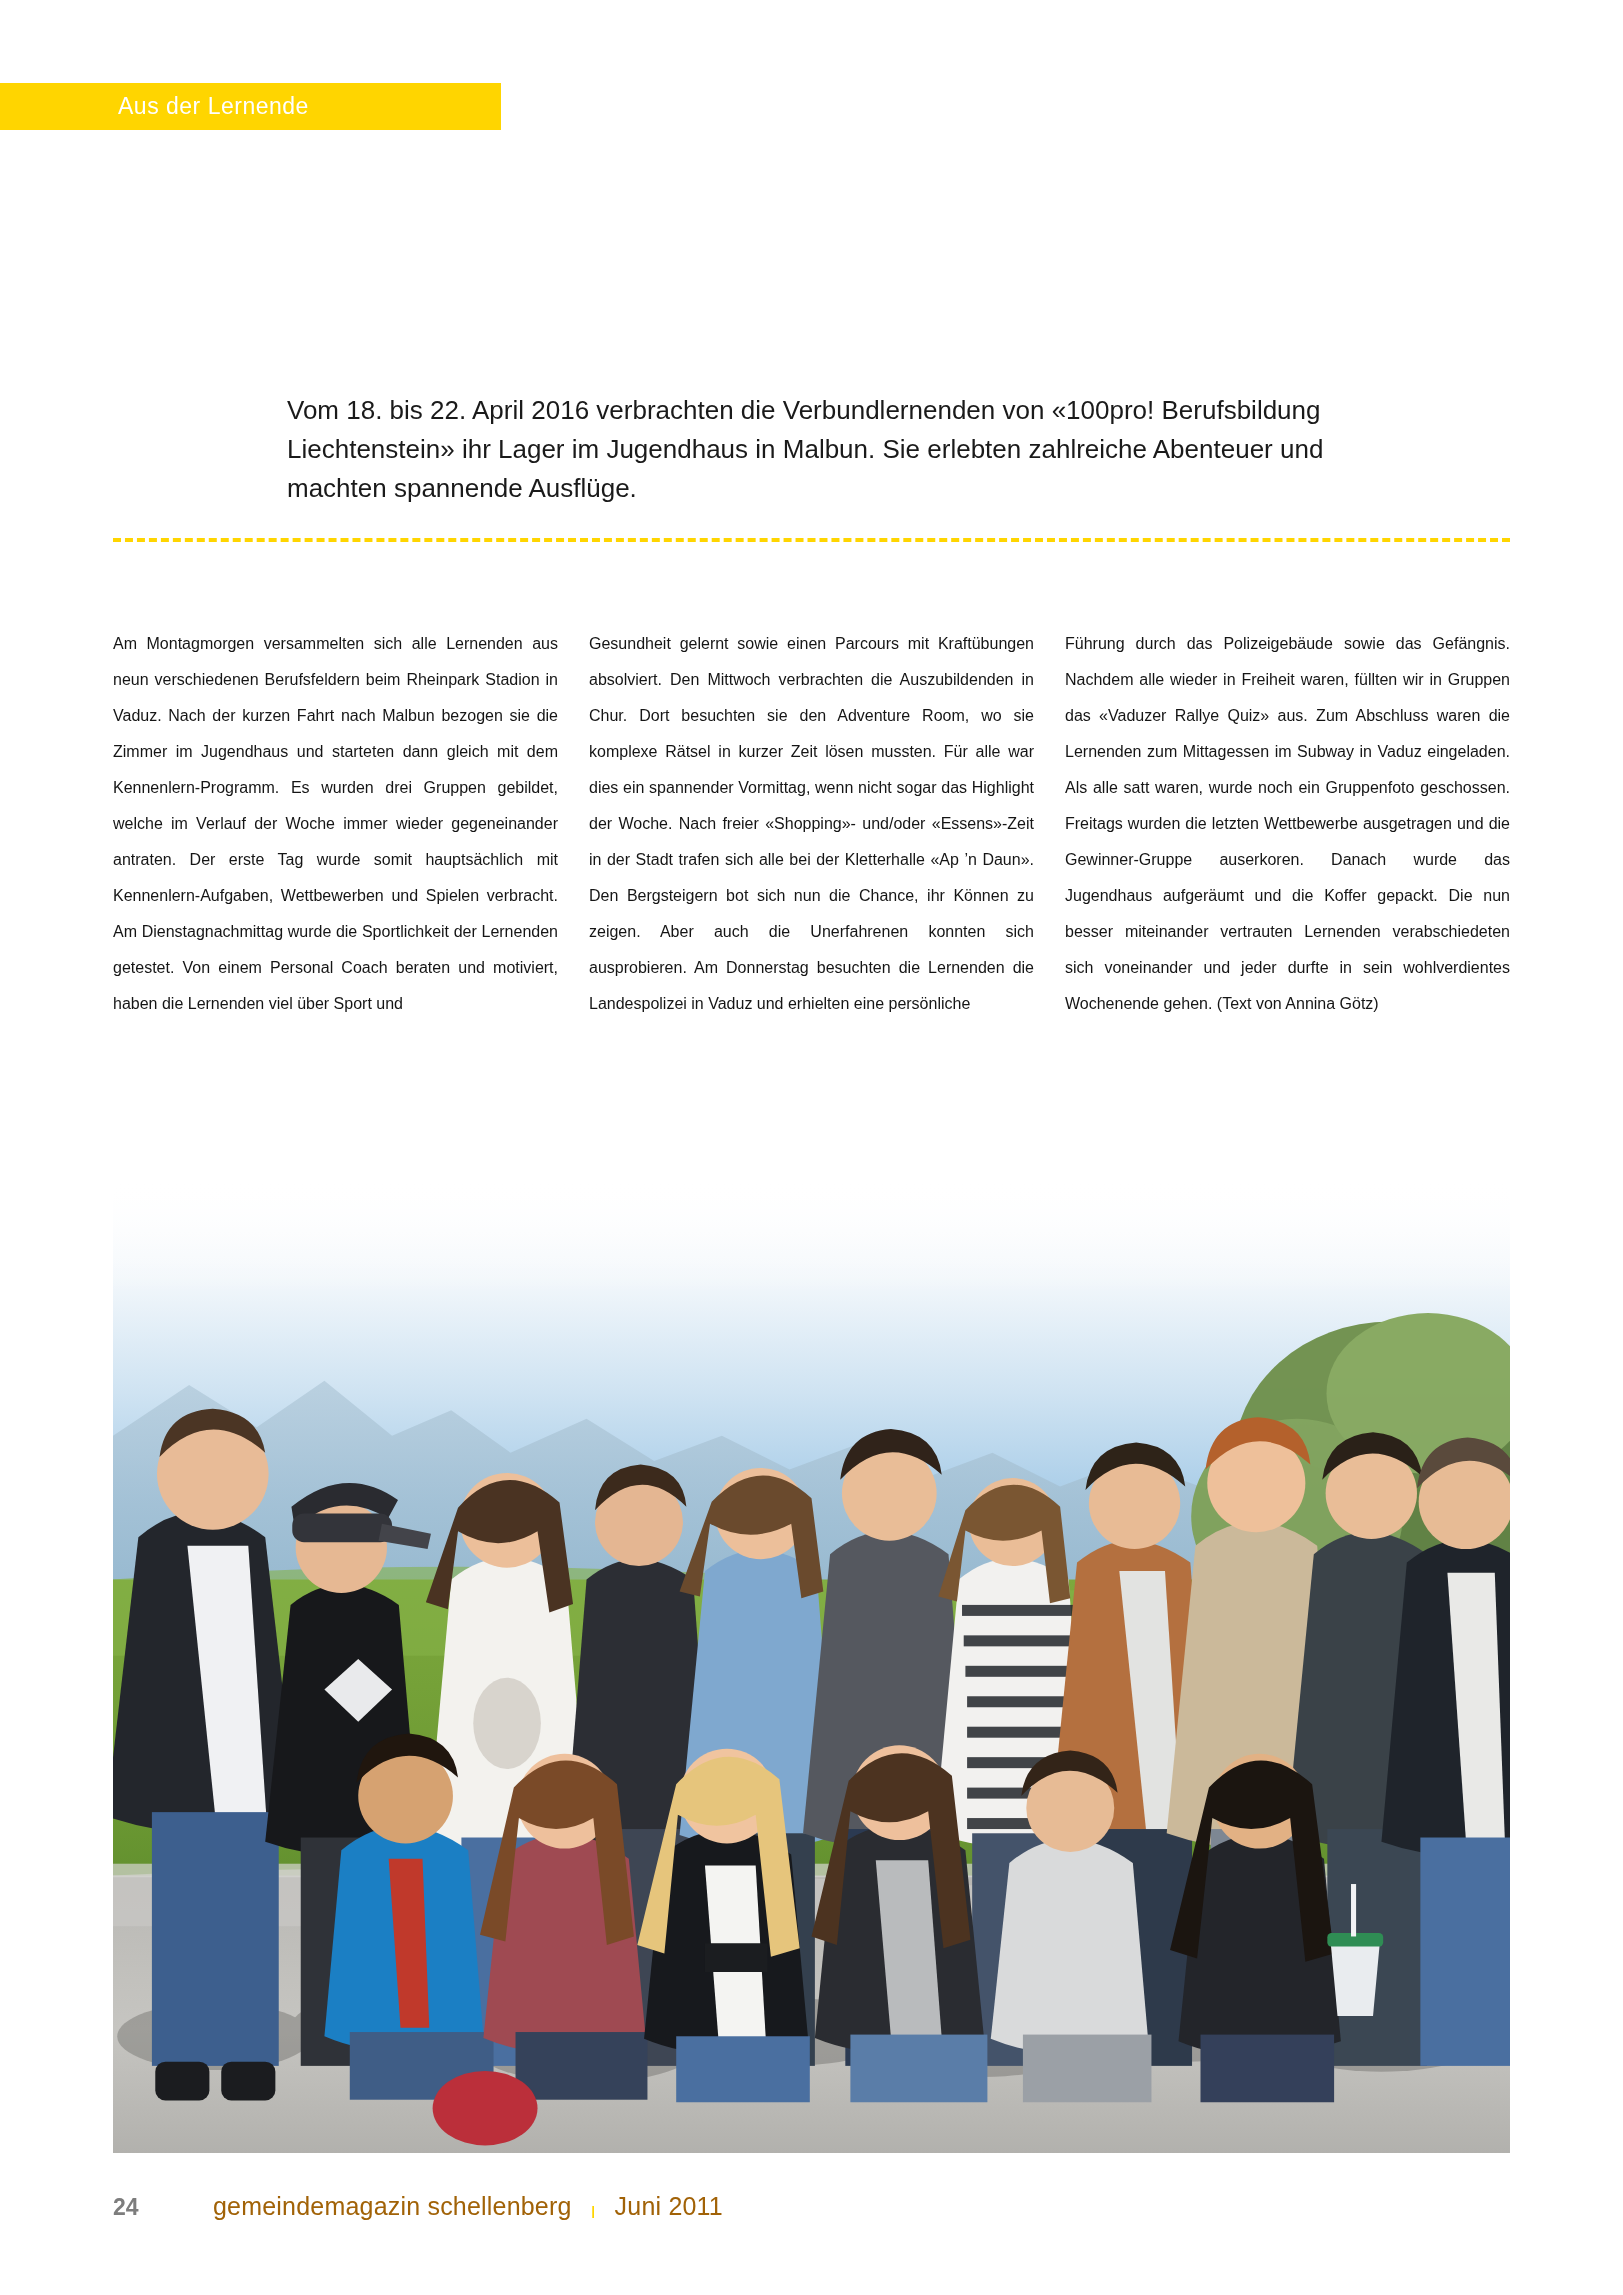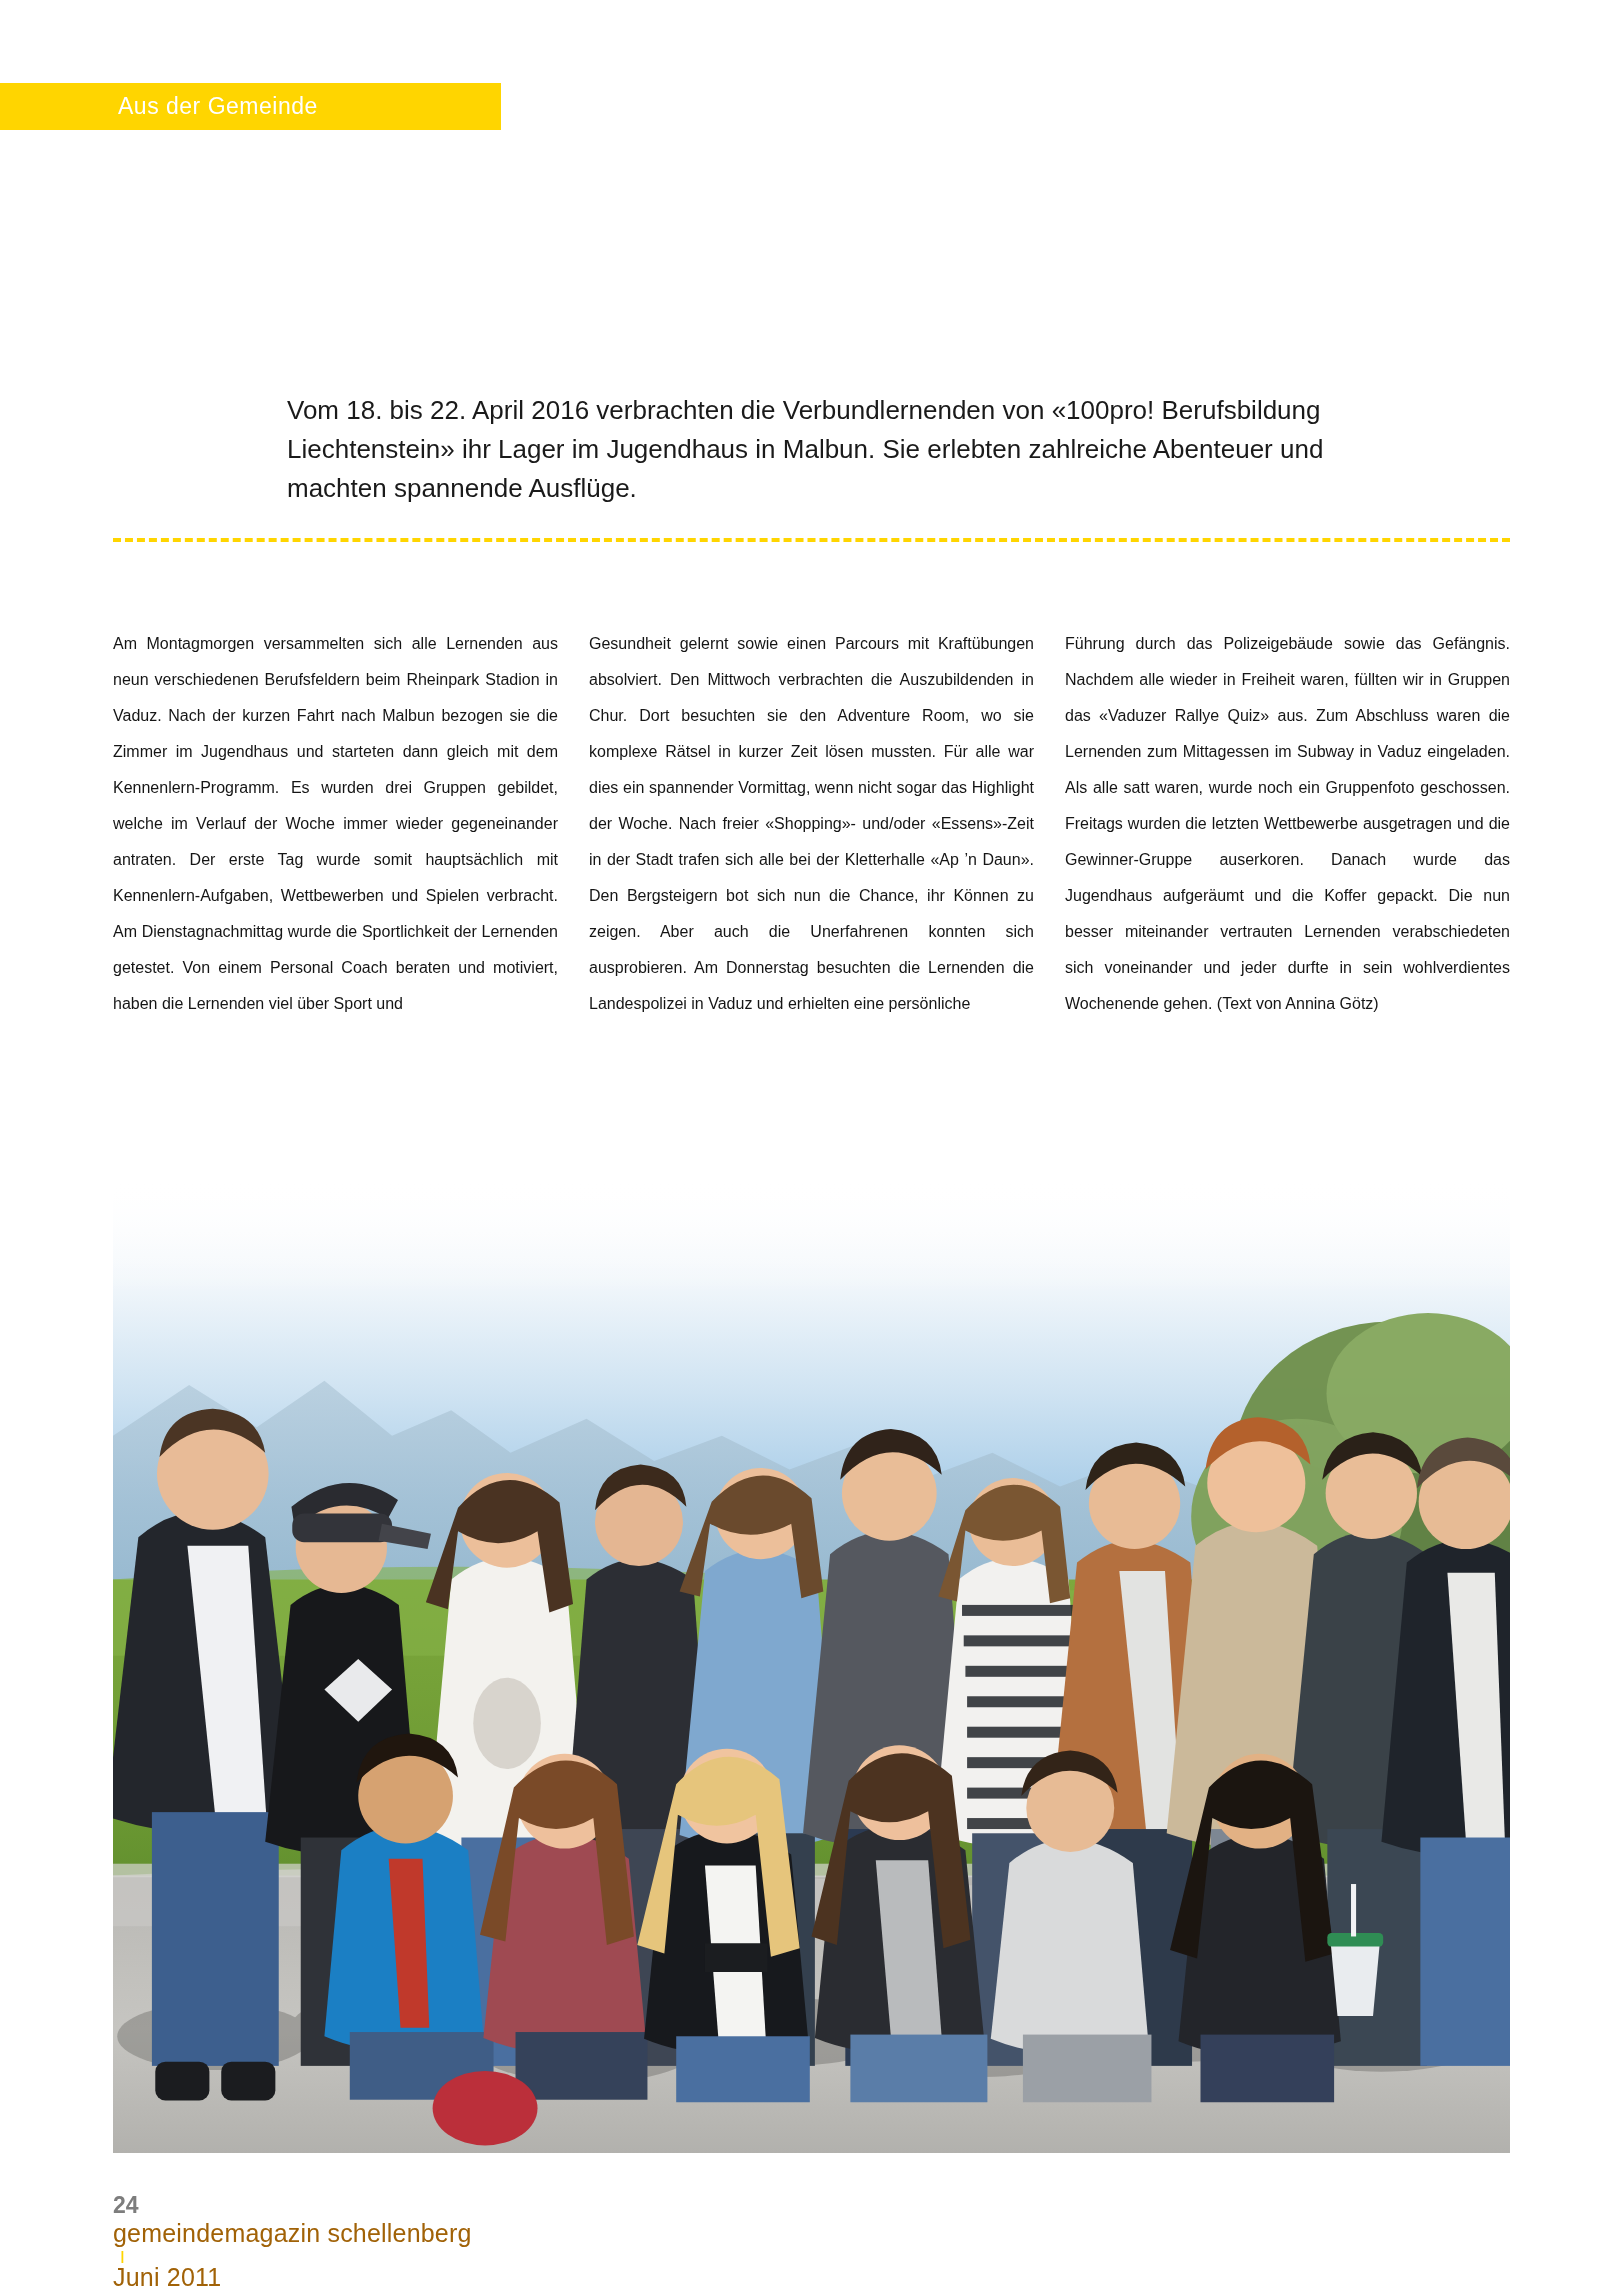--- a/index.html
+++ b/index.html
@@ -110,22 +110,21 @@
   .photo svg { display: block; width: 100%; height: 100%; }
 
   
   .footer {
     position: absolute;
     left: 113px;
     top: 2192px;
     width: 1397px;
     display: flex;
     align-items: baseline;
-    gap: 0;
-    flex-direction: column;
+    gap: 12px;
   }
   .folio {
     font-size: 23px;
     font-weight: 700;
     color: #7d7d7d;
     width: 88px;
   }
   .imprint {
     font-size: 25px;
     color: #a16207;
@@ -137,21 +136,21 @@
     font-weight: 700;
     padding: 0 7.6px;
   }
 </style>
 </head>
 <body>
 
 <div class="page">
 
   <div class="rubric-banner">
-    <span class="rubric-label">Aus der Gemeinde</span>
+    <span class="rubric-label">Aus der Lernende</span>
   </div>
 
 
   <p class="lead">Vom 18. bis 22. April 2016 verbrachten die Verbundlernenden von «100pro! Berufsbildung Liechtenstein» ihr Lager im Jugendhaus in Malbun. Sie erlebten zahlreiche Abenteuer und machten spannende Ausflüge.</p>
 
   <div class="rule"></div>
 
   <div class="columns">
     <div class="col">
       <p>Am Montagmorgen versammelten sich alle Lernenden aus neun verschiedenen Berufsfeldern beim Rheinpark Stadion in Vaduz. Nach der kurzen Fahrt nach Malbun bezogen sie die Zimmer im Ju­gendhaus und starteten dann gleich mit dem Kennenlern-Programm. Es wurden drei Gruppen gebildet, welche im Verlauf der Woche immer wieder gegeneinan­der antraten. Der erste Tag wurde somit hauptsächlich mit Kennenlern-Aufgaben, Wettbewerben und Spielen verbracht. Am Dienstagnachmittag wurde die Sportlich­keit der Lernenden getestet. Von einem Personal Coach beraten und motiviert, haben die Lernenden viel über Sport und</p>

